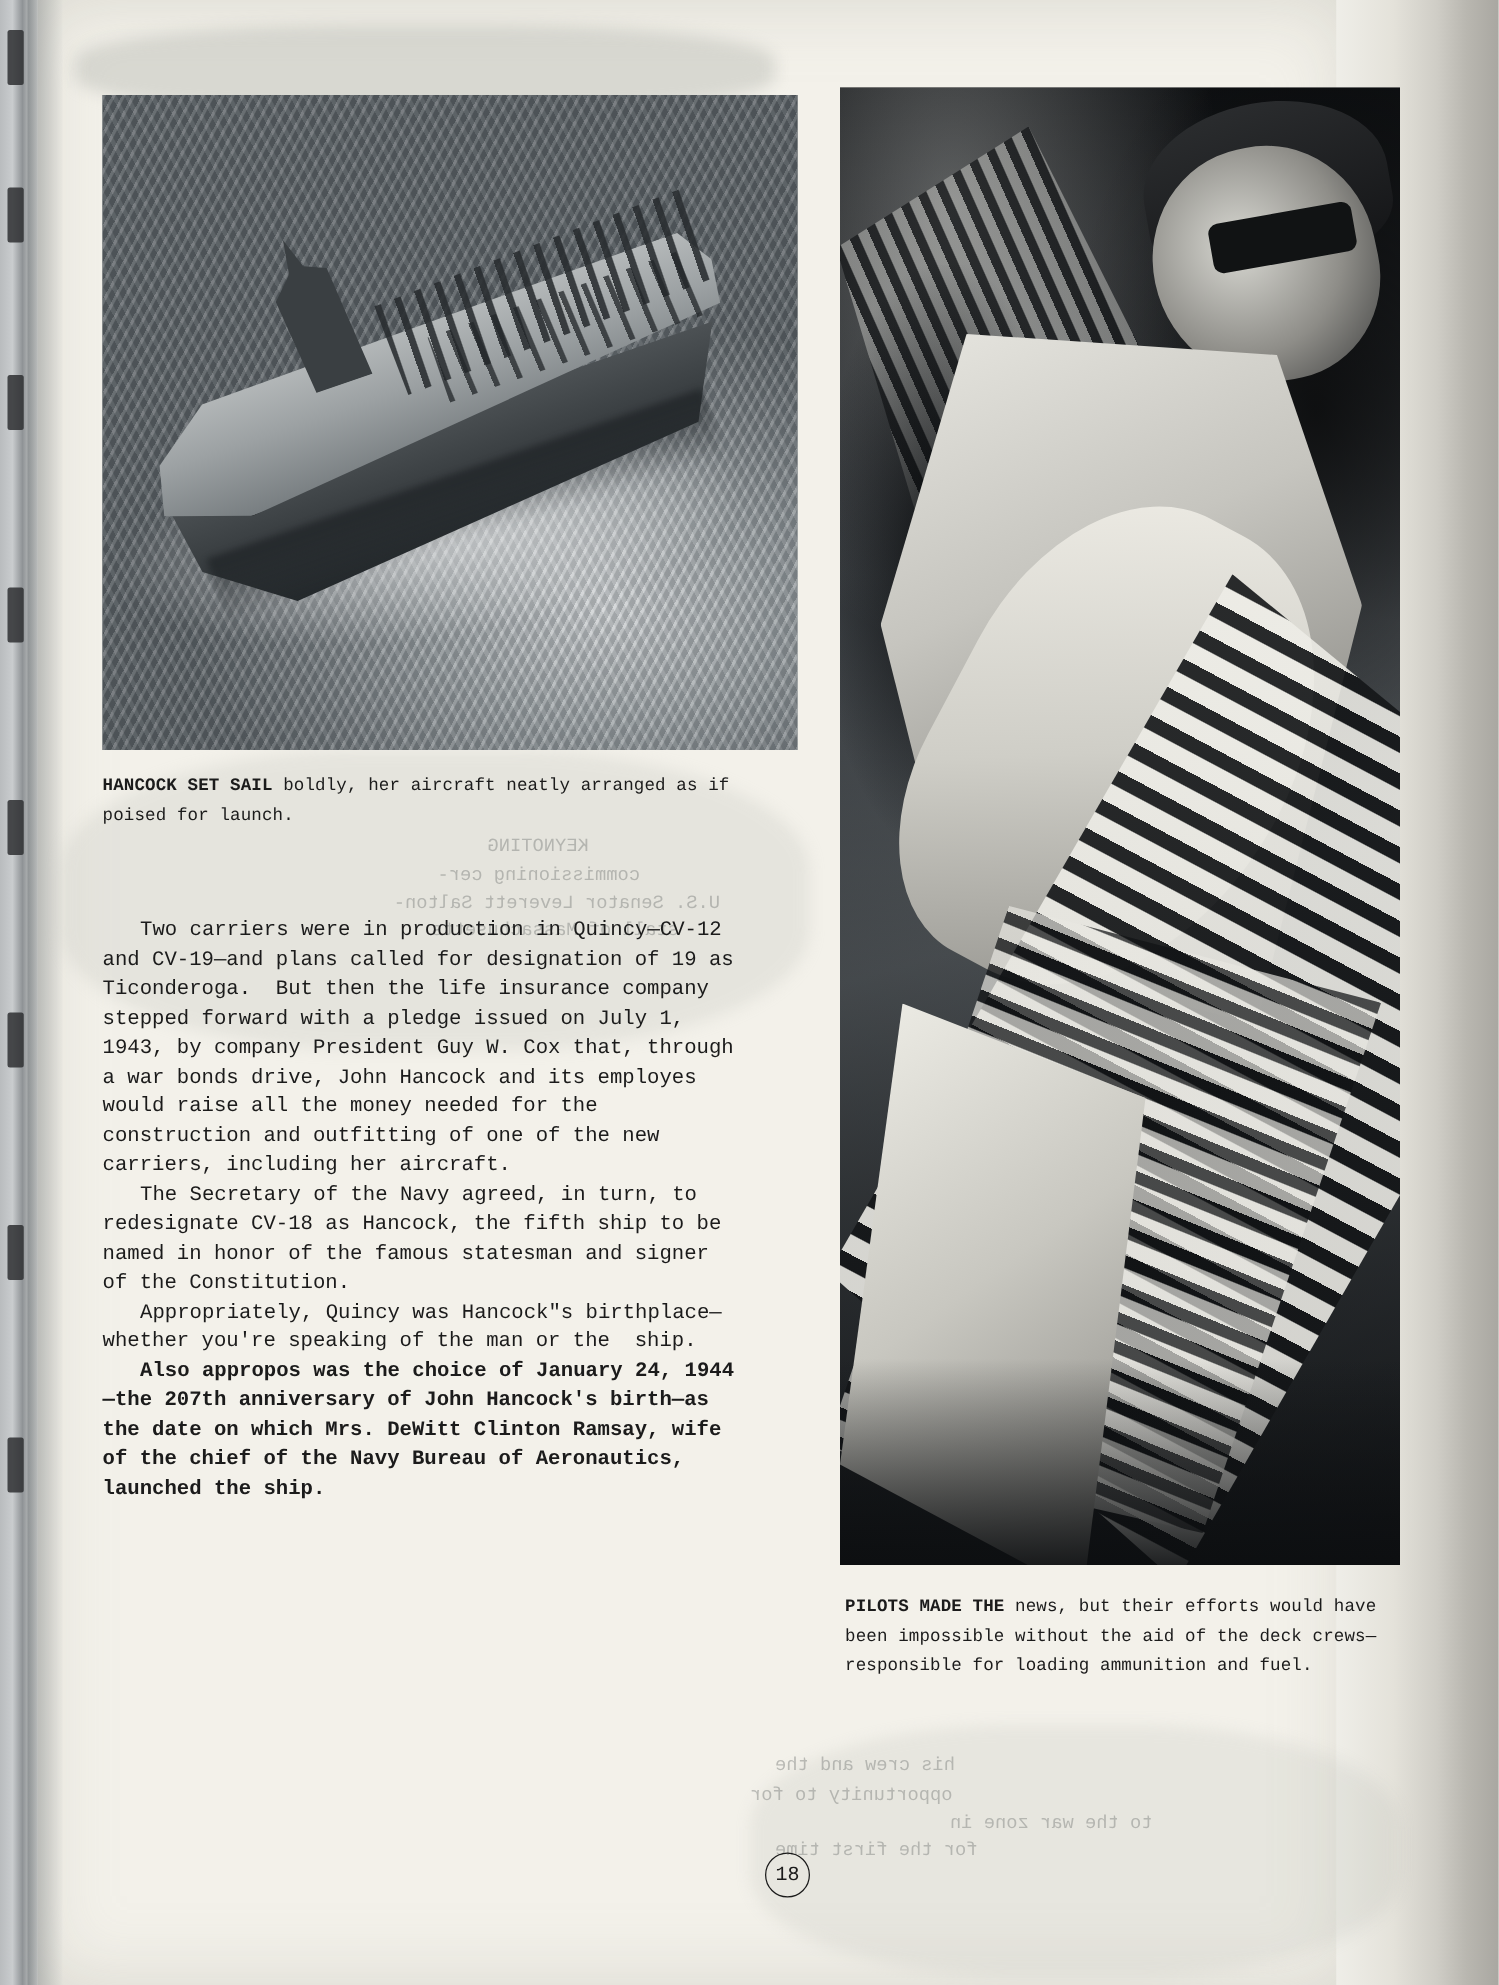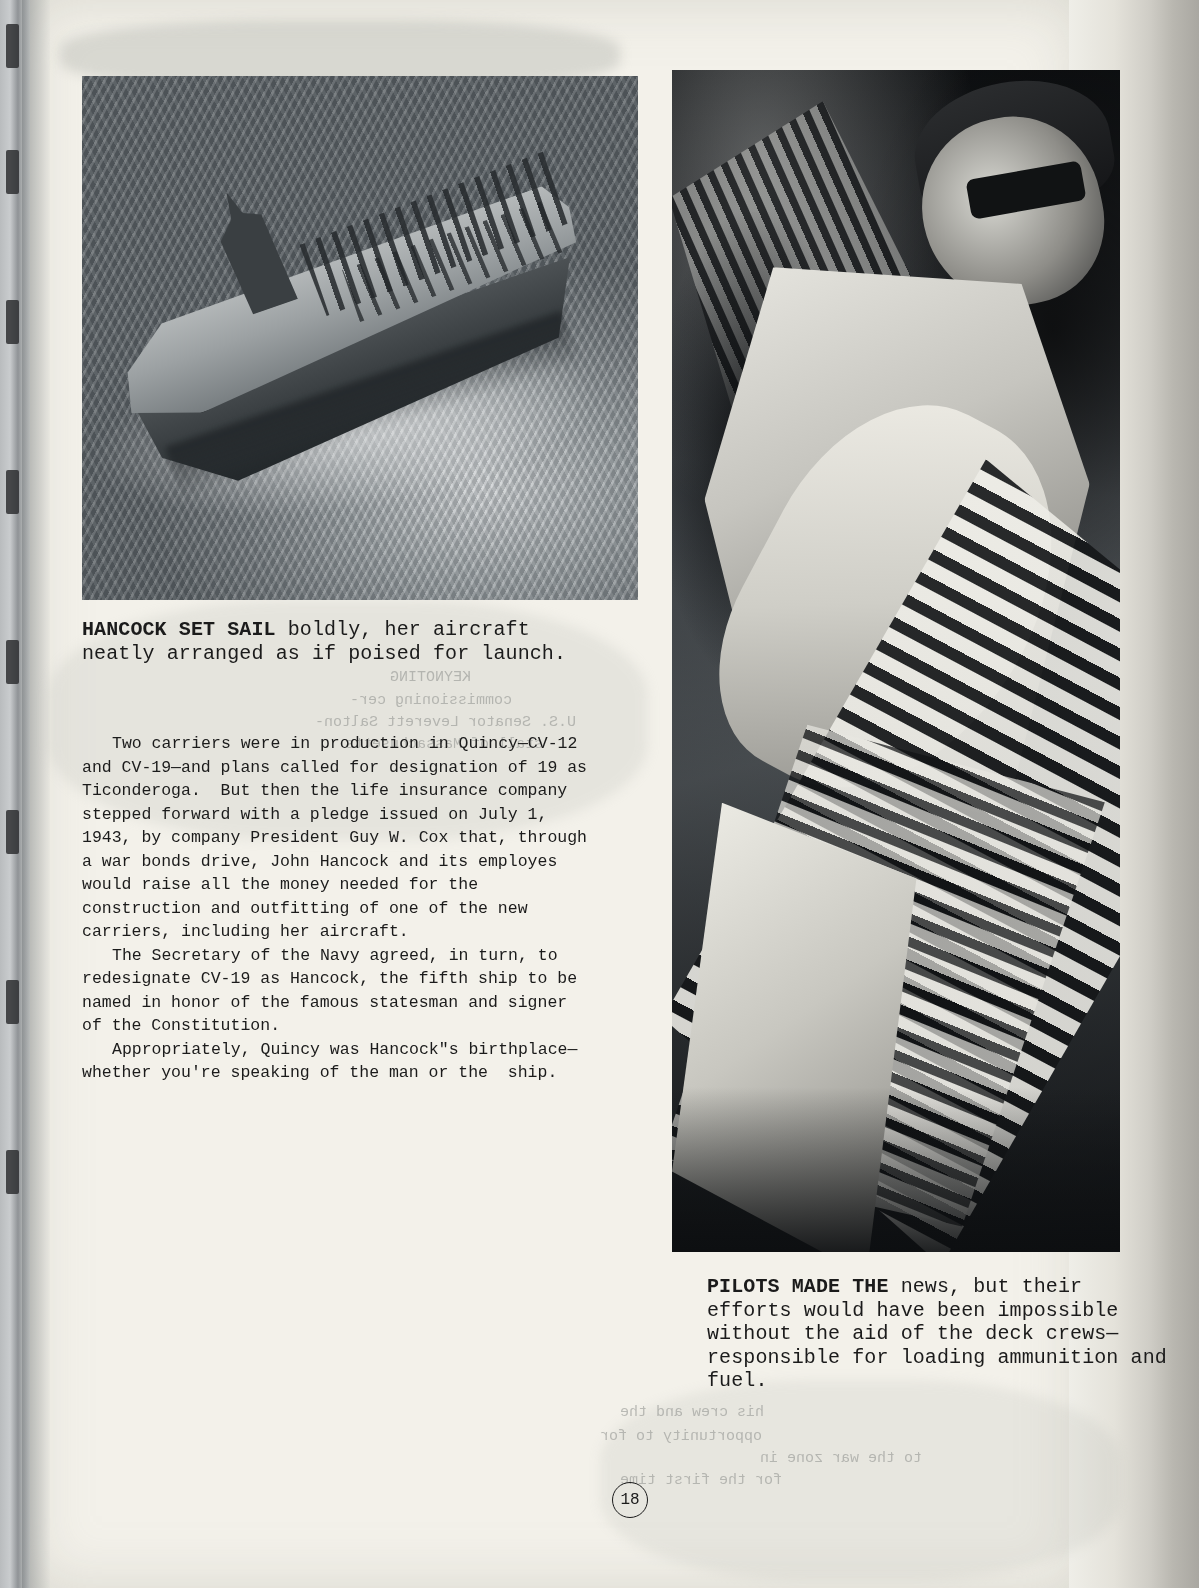--- a/index.html
+++ b/index.html
@@ -264,34 +264,34 @@
     background: linear-gradient(0deg, rgba(12,14,16,0.9), rgba(12,14,16,0));
   }
 
   
   .caption, .body-col {
     color: #1b1b1b;
     font-family: "Liberation Mono", monospace;
   }
   .caption {
     position: absolute;
-    font-size: 20px;
+    font-size: 14px;
     line-height: 23.5px;
     letter-spacing: 0.1px;
   }
   .caption .lead {
     font-weight: bold;
   }
   #caption-carrier {
     left: 22px;
     top: 618px;
     width: 520px;
   }
   #caption-pilots {
-    left: 647px;
+    left: 616px;
     top: 1275px;
     width: 466px;
   }
 
   .body-col {
     position: absolute;
     left: 22px;
     top: 732px;
     width: 512px;
     font-size: 16.5px;
@@ -387,22 +387,23 @@
       <div class="planes"></div>
       <div class="planes2"></div>
       <div class="deckshadow"></div>
     </div>
   </div>
 
   <div class="caption" id="caption-carrier"><span class="lead">HANCOCK SET SAIL</span><span> boldly, her aircraft neatly arranged as if poised for launch.</span></div>
 
   <div class="body-col">
     <p>Two carriers were in production in Quincy—CV-12 and CV-19—and plans called for designation of 19 as Ticonderoga.  But then the life insurance company stepped forward with a pledge issued on July 1, 1943, by company President Guy W. Cox that, through a war bonds drive, John Hancock and its employes would raise all the money needed for the construction and outfitting of one of the new carriers, including her aircraft.</p>
-    <p>The Secretary of the Navy agreed, in turn, to redesignate CV-19 as Hancock, the fifth ship to be named in honor of the famous statesman and signer of the Constitution.</p>
+    <p>The Secretary of the Navy agreed, in turn, to redesignate CV-18 as Hancock, the fifth ship to be named in honor of the famous statesman and signer of the Constitution.</p>
     <p>Appropriately, Quincy was Hancock"s birthplace—whether you're speaking of the man or the  ship.</p>
+    <p class="b">Also appropos was the choice of January 24, 1944—the 207th anniversary of John Hancock's birth—as the date on which Mrs. DeWitt Clinton Ramsay, wife of the chief of the Navy Bureau of Aeronautics, launched the ship.</p>
   </div>
 
   <div class="photo" id="photo-pilots">
     <div class="dark-bg"></div>
     <div class="barrel-lines"></div>
     <div class="helmet"></div>
     <div class="head"></div>
     <div class="goggles"></div>
     <div class="dark-left"></div>
     <div class="torso"></div>

